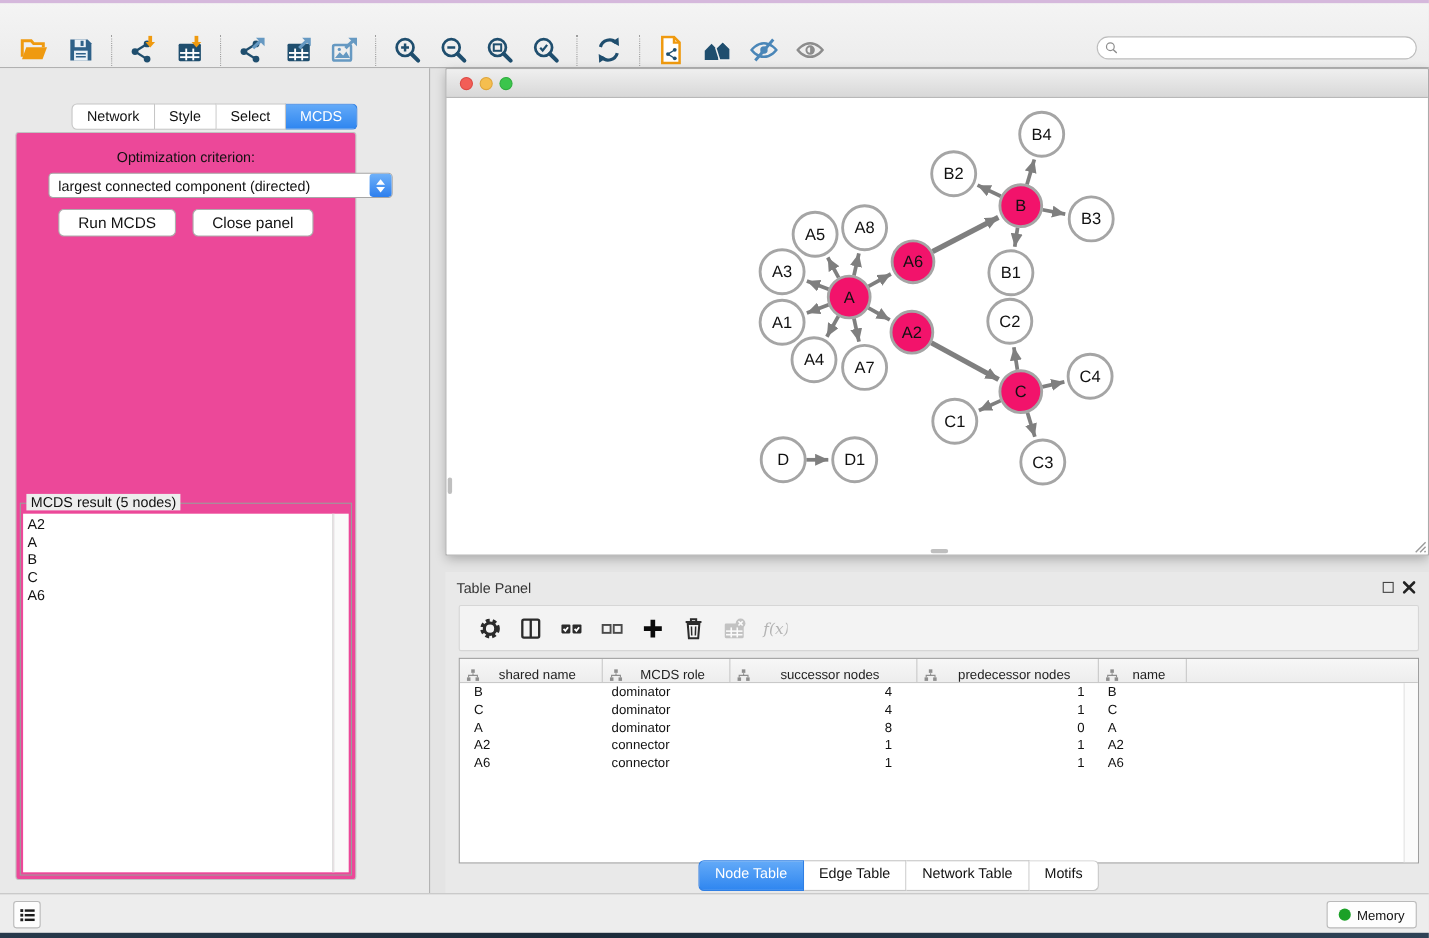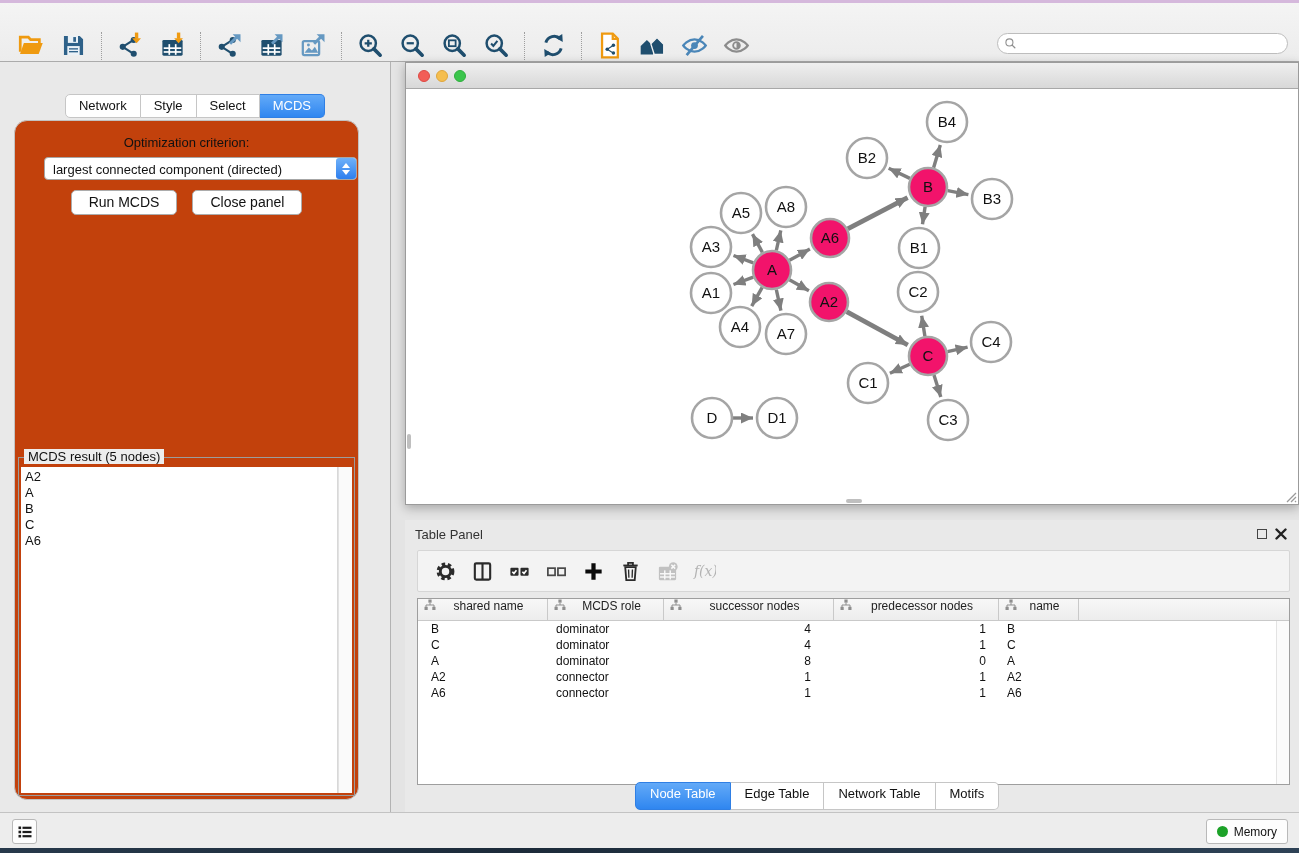--- a/index.html
+++ b/index.html
@@ -34,21 +34,21 @@
   
   .control-panel { position:absolute; left:0; top:62px; width:391px; height:750px; background:#E9E9E9; border-right:1px solid #B3B3B3; }
   .control-panel .ph-min { right:26px; }
   .control-panel .ph-close { right:8px; }
   .ctabs { position:absolute; left:0; right:0; top:32px; display:flex; justify-content:center; }
   .seg { display:flex; }
   .seg .tab { background:#FFFFFF; border:1px solid #C6C6C6; border-left:none; padding:3px 13px 4px; font-size:13px; color:#111; }
   .seg .tab:first-child { border-left:1px solid #C6C6C6; border-radius:5px 0 0 5px; }
   .seg .tab:last-child { border-radius:0 5px 5px 0; }
   .seg .tab.sel { background:linear-gradient(#63AAF8,#2F86F0); border-color:#2F7FE4; color:#fff; }
-  .cp-box { position:absolute; left:14px; top:58px; width:345px; height:680px; background:#c2410c; border:1px solid #C2C2C2; border-radius:13px; }
+  .cp-box { position:absolute; left:14px; top:58px; width:310px; height:680px; background:#ec4899; border:1px solid #C2C2C2; border-radius:3px; }
   .opt-label { position:absolute; left:0; right:0; top:14px; text-align:center; font-size:13px; color:#111; }
   .dropdown { position:absolute; left:29px; top:36px; width:313px; height:23px; background:#fff; border:1px solid #A6A6A6; border-radius:4px; }
   .dropdown .val { position:absolute; left:8px; top:4px; font-size:13px; color:#111; white-space:nowrap; }
   .dd-step { position:absolute; right:0px; top:0px; width:20px; height:21px; border-radius:3px; background:linear-gradient(#6FB1F9,#2D7FEE); display:flex; flex-direction:column; align-items:center; justify-content:center; gap:2px; }
   .dd-step .up { width:0; height:0; border-left:4px solid transparent; border-right:4px solid transparent; border-bottom:5px solid #fff; }
   .dd-step .dn { width:0; height:0; border-left:4px solid transparent; border-right:4px solid transparent; border-top:5px solid #fff; }
   .cp-btnrow { position:absolute; left:0; right:0; top:69px; display:flex; justify-content:center; gap:15px; }
   .btn { background:#FFFFFF; border:1px solid #ACACAC; border-radius:5px; padding:3px 17px 4px; font-size:14px; color:#111; }
   .fieldset { position:absolute; left:3px; right:3px; bottom:3px; height:339px; border:1px solid #9C9C9C; }
   .fieldset .legend { position:absolute; top:-9px; left:5px; background:#EDEDED; padding:0 4px; font-size:13px; color:#111; }
@@ -72,21 +72,21 @@
 
   
   .table-panel { position:absolute; left:405px; top:520px; width:894px; height:292px; background:#E9E9E9; }
   .table-panel .ph-min { right:32px; }
   .table-panel .ph-close { right:12px; }
   .tp-toolbar { position:absolute; left:12px; right:9px; top:30px; height:42px; background:#F3F3F3; border:1px solid #D6D6D6; border-radius:2px; display:flex; align-items:center; padding-left:13px; gap:9px; }
   .tp-btn { width:28px; height:28px; display:flex; align-items:center; justify-content:center; }
   .tp-btn svg { width:23px; height:23px; }
   .tbl { position:absolute; left:12px; right:9px; top:78px; bottom:27px; background:#fff; border:1px solid #9E9E9E; overflow:hidden; }
   .tbl-head { display:flex; height:22px; background:linear-gradient(#F7F7F7,#EDEDED); border-bottom:1px solid #C9C9C9; }
-  .th { display:flex; align-items:flex-start; border-right:1px solid #C9C9C9; font-size:12px; color:#222; }
+  .th { display:flex; align-items:flex-end; border-right:1px solid #C9C9C9; font-size:12px; color:#222; }
   .th svg { width:12px; height:12px; margin:0 4px 0 6px; flex:0 0 auto; }
   .th .lbl { flex:1; text-align:center; padding-right:10px; }
   .tr { display:flex; height:16px; align-items:center; }
   .td { font-size:12px; color:#111; white-space:nowrap; }
   .tbl-scroll { position:absolute; top:22px; right:0; bottom:0; width:13px; background:#FBFBFB; border-left:1px solid #E3E3E3; }
   .btabs { position:absolute; left:230px; bottom:2px; }
   .btabs .tab { padding:3px 14px 8px; }
 
   
   .statusbar { position:absolute; left:0; top:812px; width:1299px; height:36px; background:#EDEDED; border-top:1px solid #C3C3C3; }

